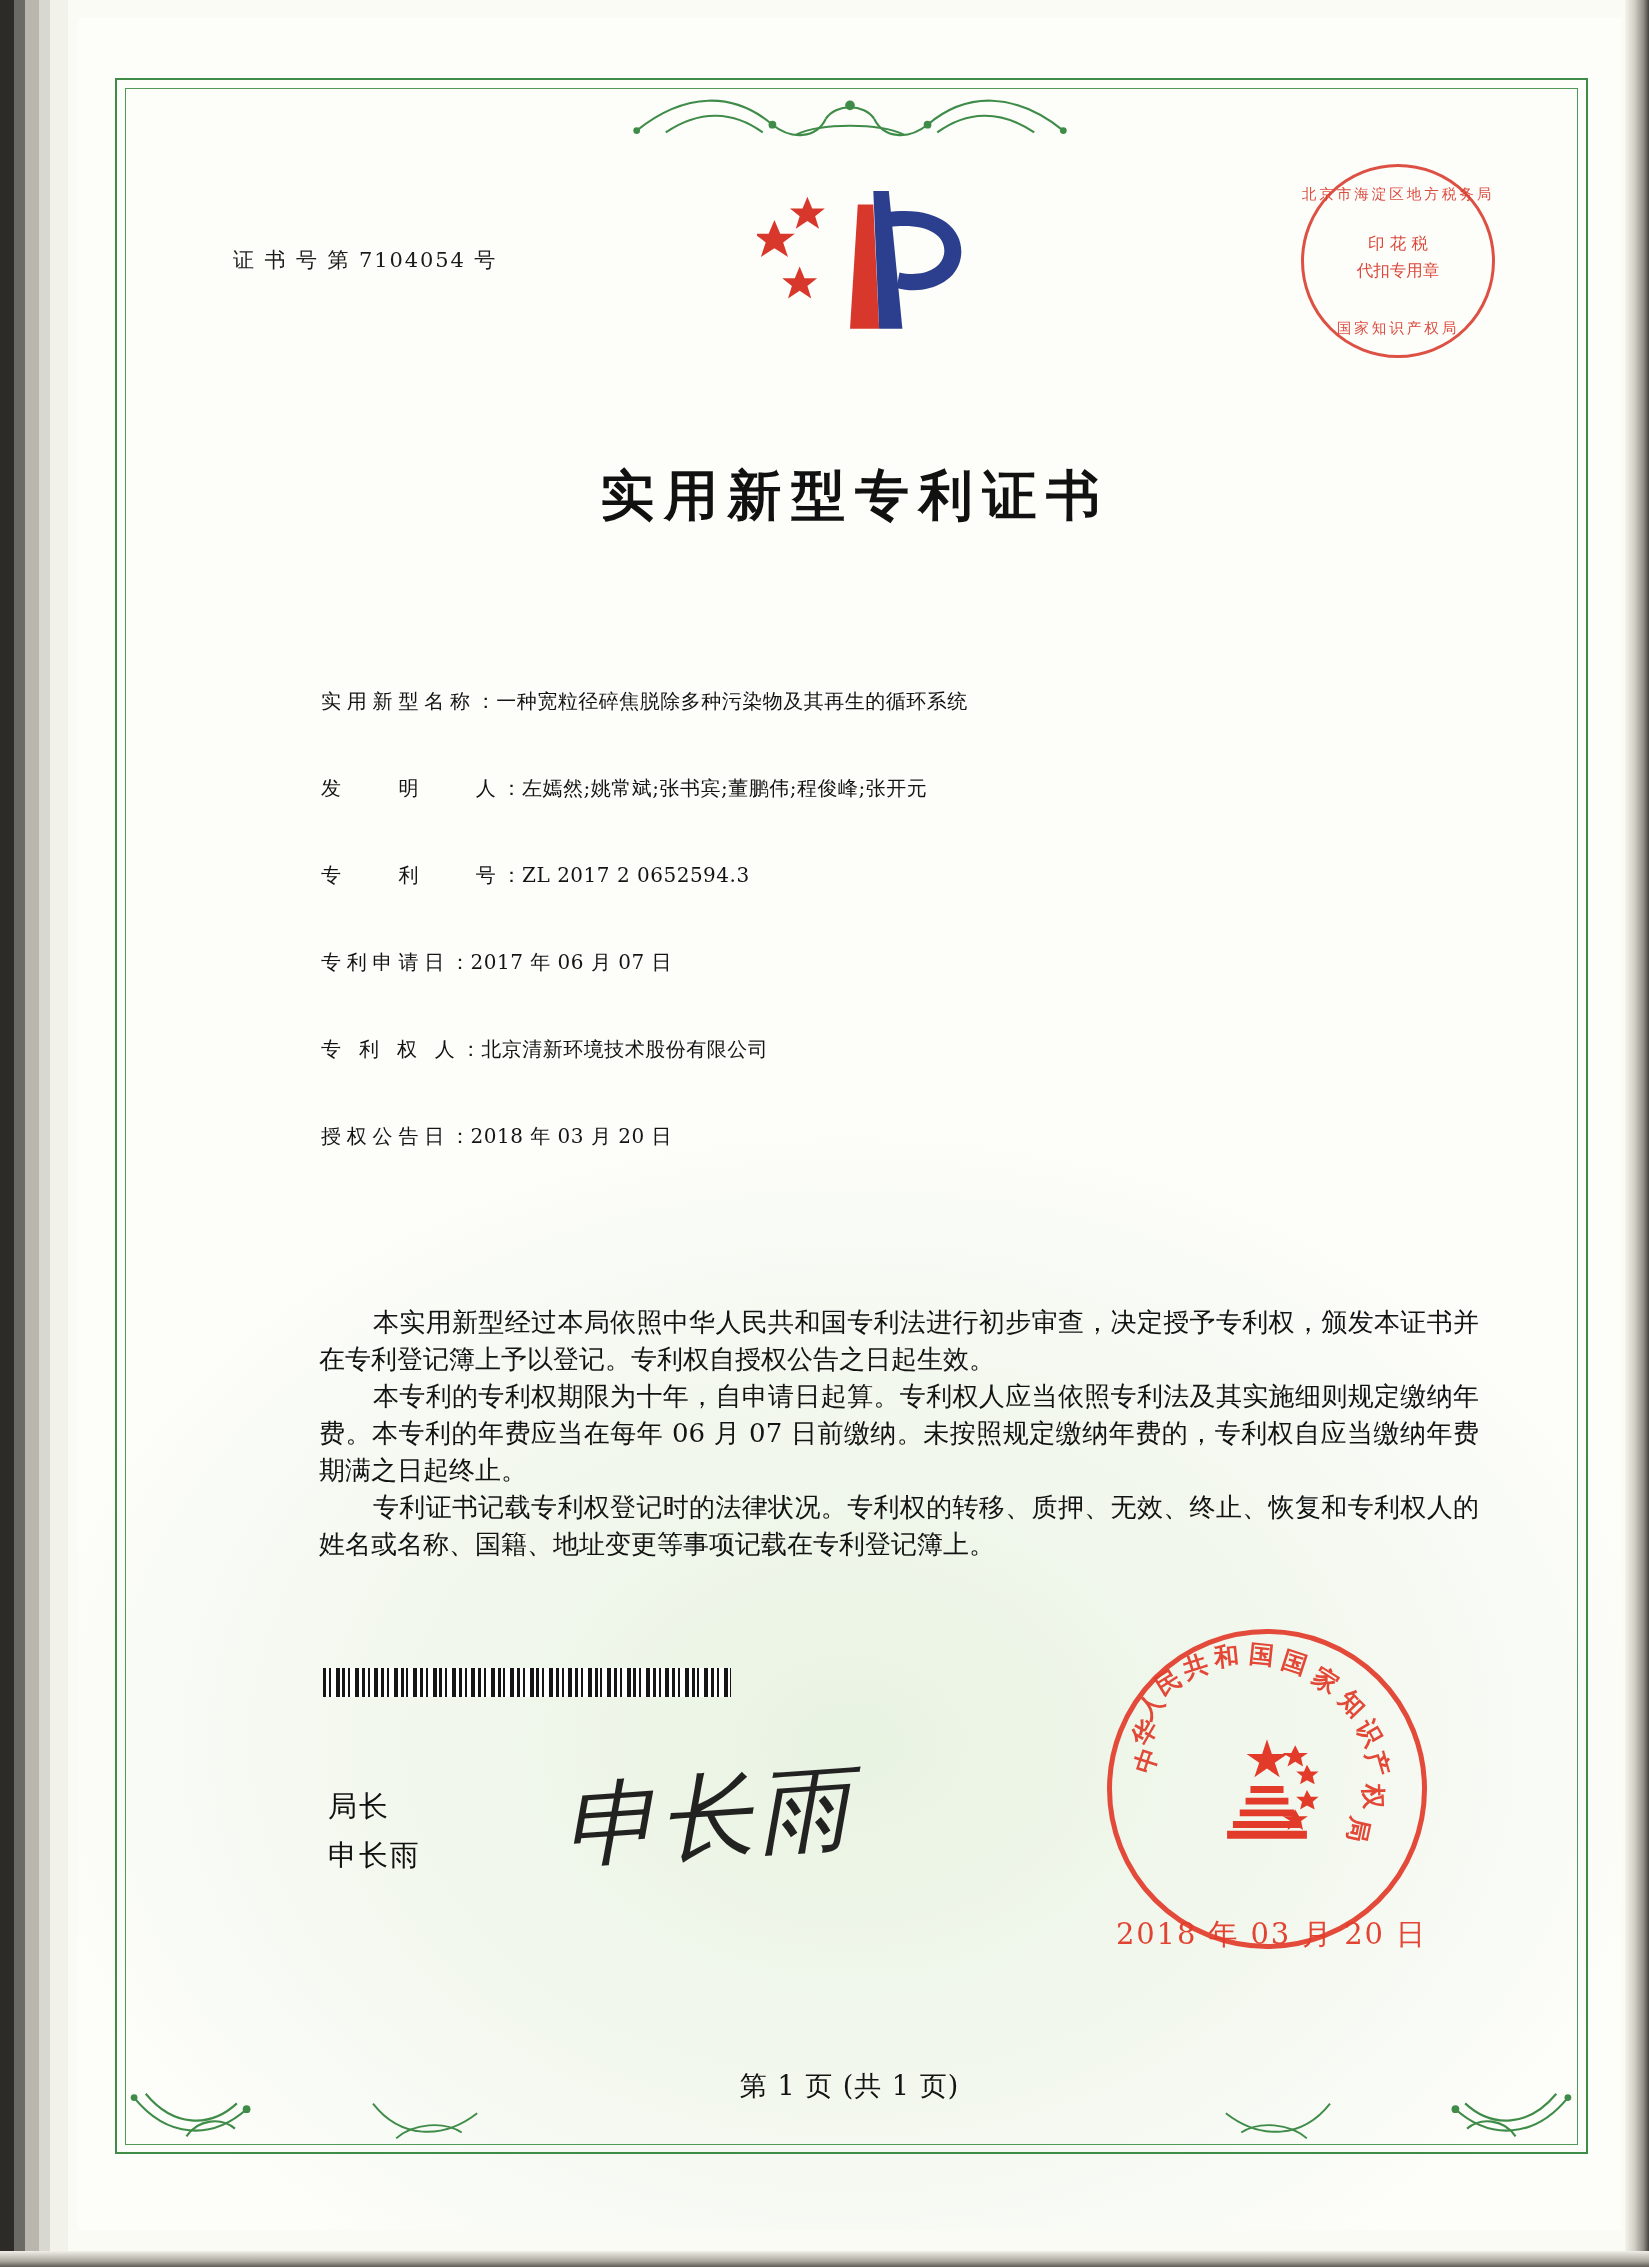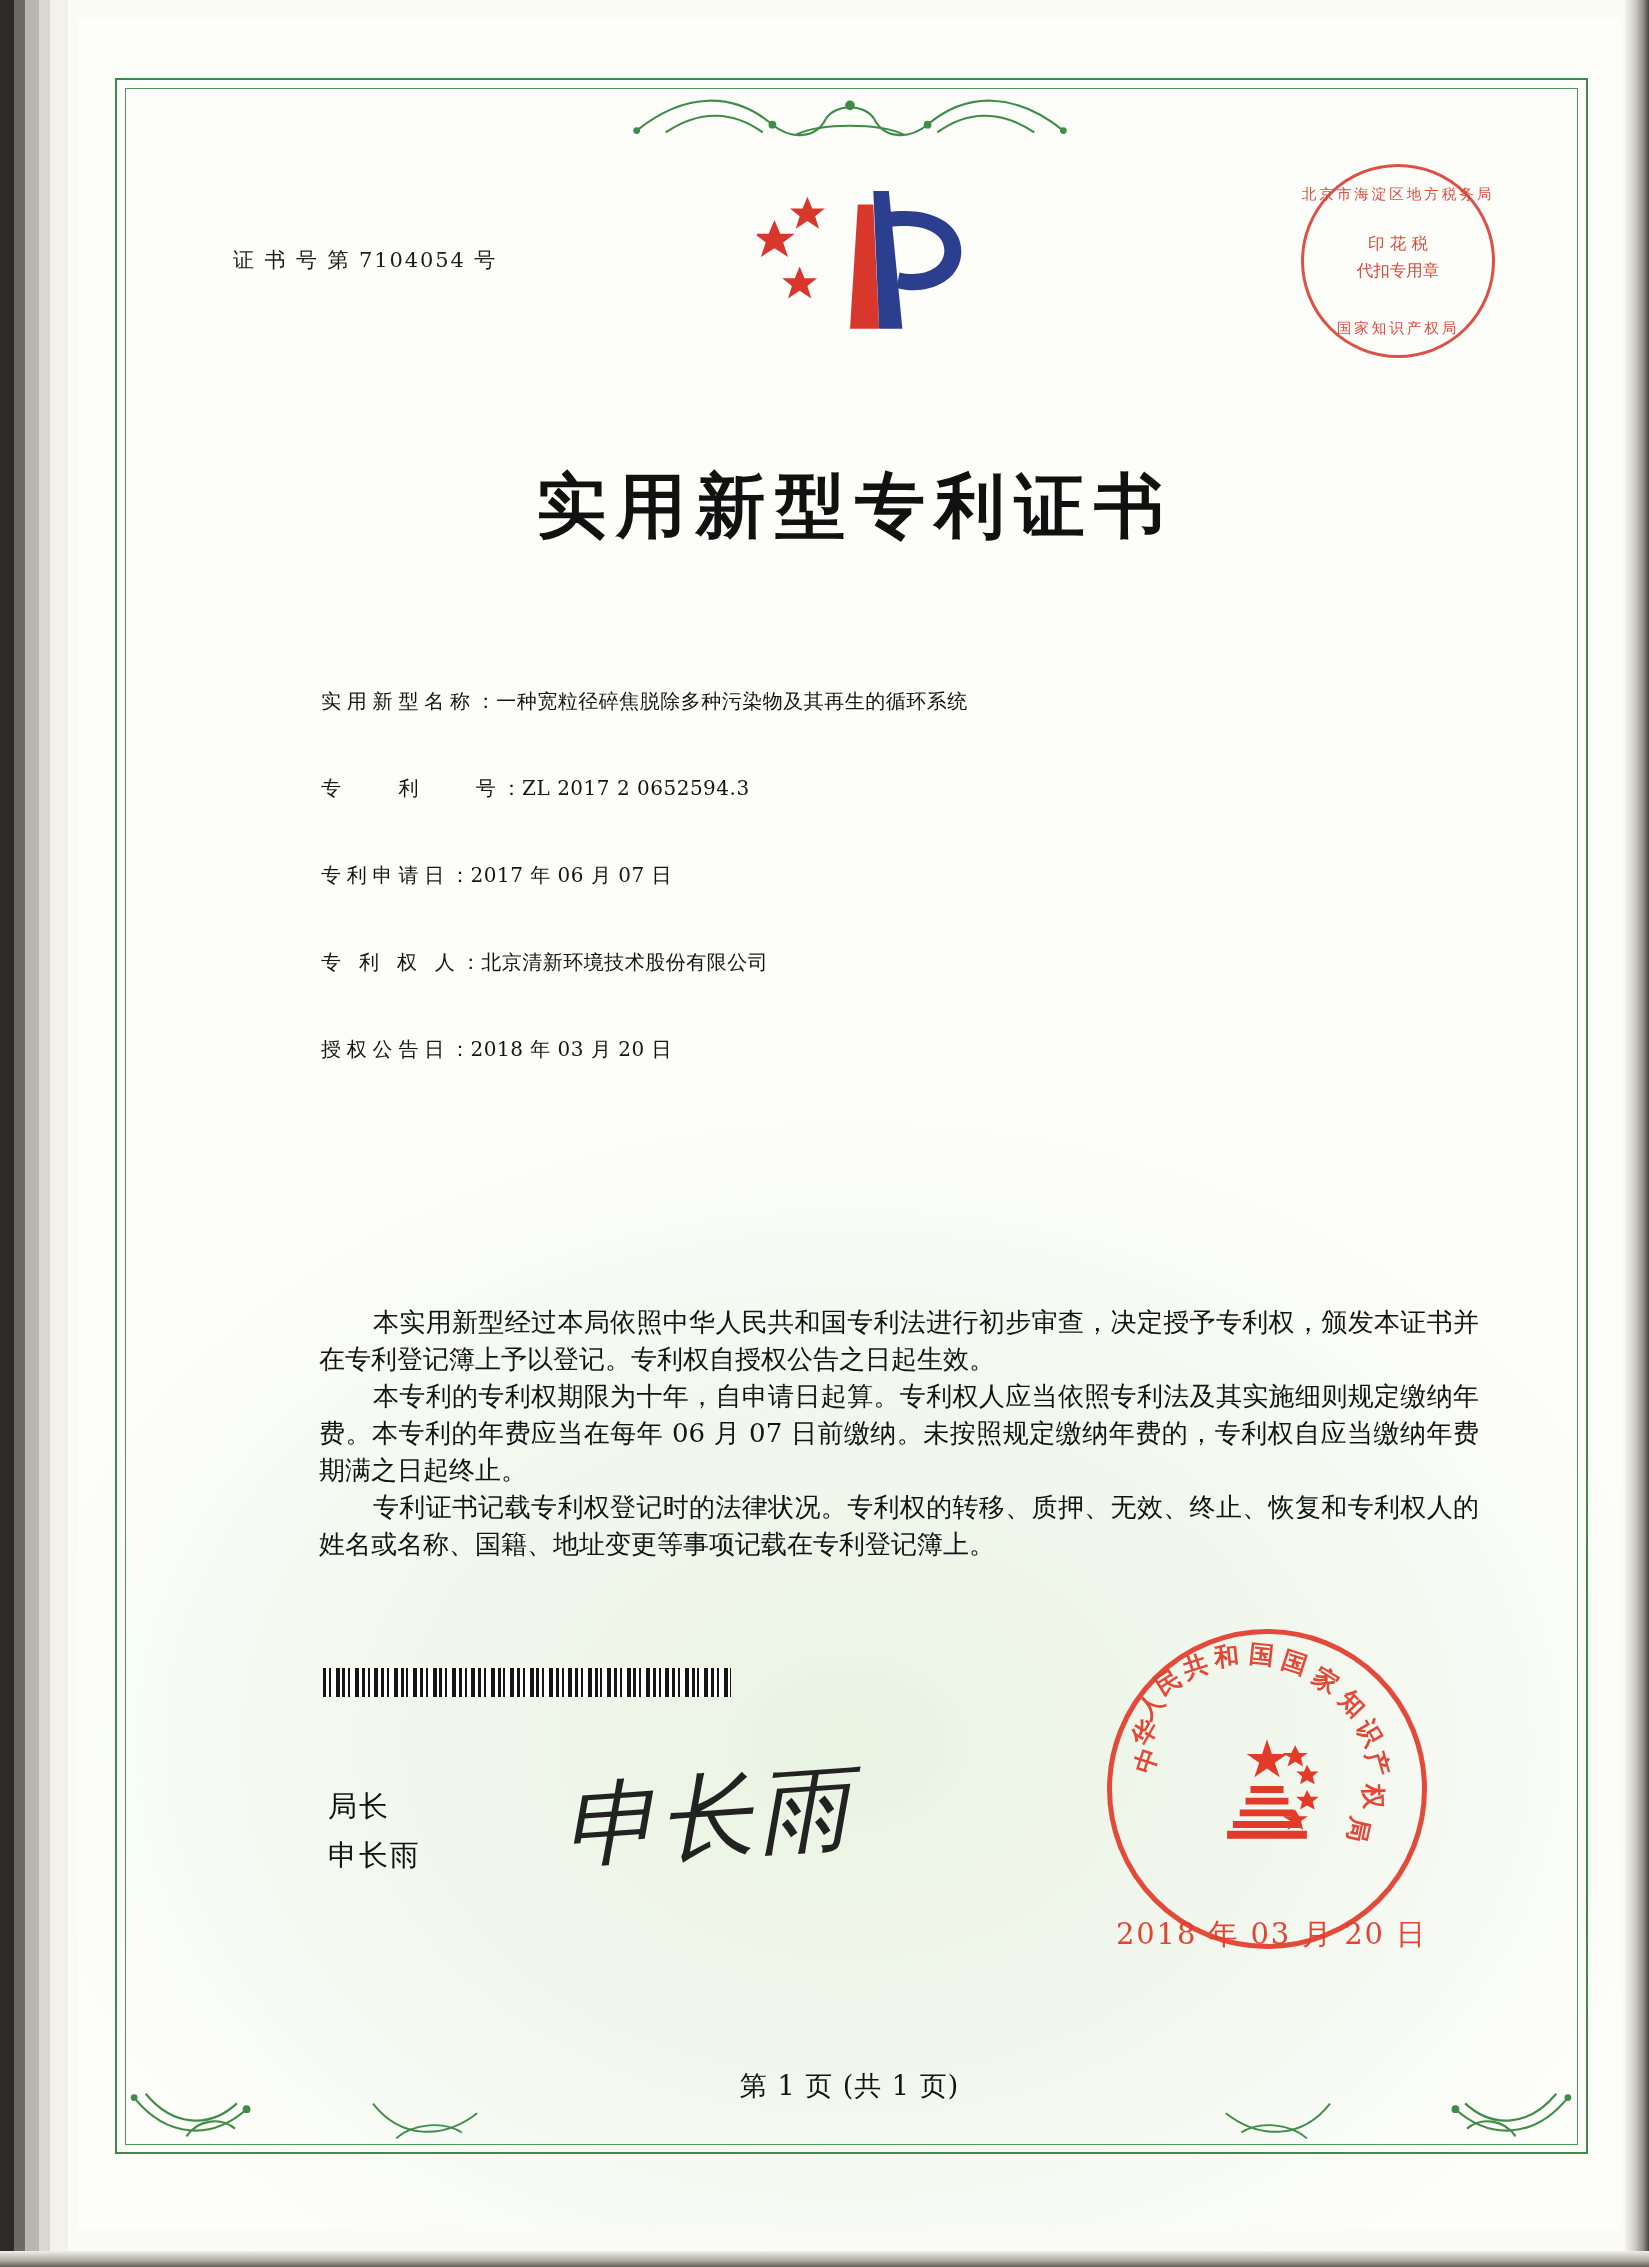--- a/index.html
+++ b/index.html
@@ -151,21 +151,21 @@
     line-height: 27px;
     font-family: "DejaVu Sans", sans-serif;
     opacity: .92;
   }
 
   .main-title {
     position: absolute;
     left: 11px; right: 0;
     top: 442px;
     text-align: center;
-    font-size: 70px;
+    font-size: 54px;
     font-weight: bold;
     letter-spacing: 9.7px;
     color: #111;
     font-family: "DejaVu Serif", serif;
   }
 
   .fields {
     position: absolute;
     left: 243px;
     top: 670px;
@@ -393,20 +393,23 @@
         <div class="arc-text-bottom">国家知识产权局</div>
       </div>
 
       <div class="main-title">实用新型专利证书</div>
 
       <div class="fields">
         <div class="field">
           <span class="label">实用新型名称</span><span>：</span><span class="val">一种宽粒径碎焦脱除多种污染物及其再生的循环系统</span>
         </div>
         <div class="field">
+          <span class="label">发　　明　　人</span><span>：</span><span class="val">左嫣然;姚常斌;张书宾;董鹏伟;程俊峰;张开元</span>
+        </div>
+        <div class="field">
           <span class="label">专　　利　　号</span><span>：</span><span class="val">ZL 2017 2 0652594.3</span>
         </div>
         <div class="field">
           <span class="label">专利申请日</span><span>：</span><span class="val">2017 年 06 月 07 日</span>
         </div>
         <div class="field">
           <span class="label">专 利 权 人</span><span>：</span><span class="val">北京清新环境技术股份有限公司</span>
         </div>
         <div class="field">
           <span class="label">授权公告日</span><span>：</span><span class="val">2018 年 03 月 20 日</span>

